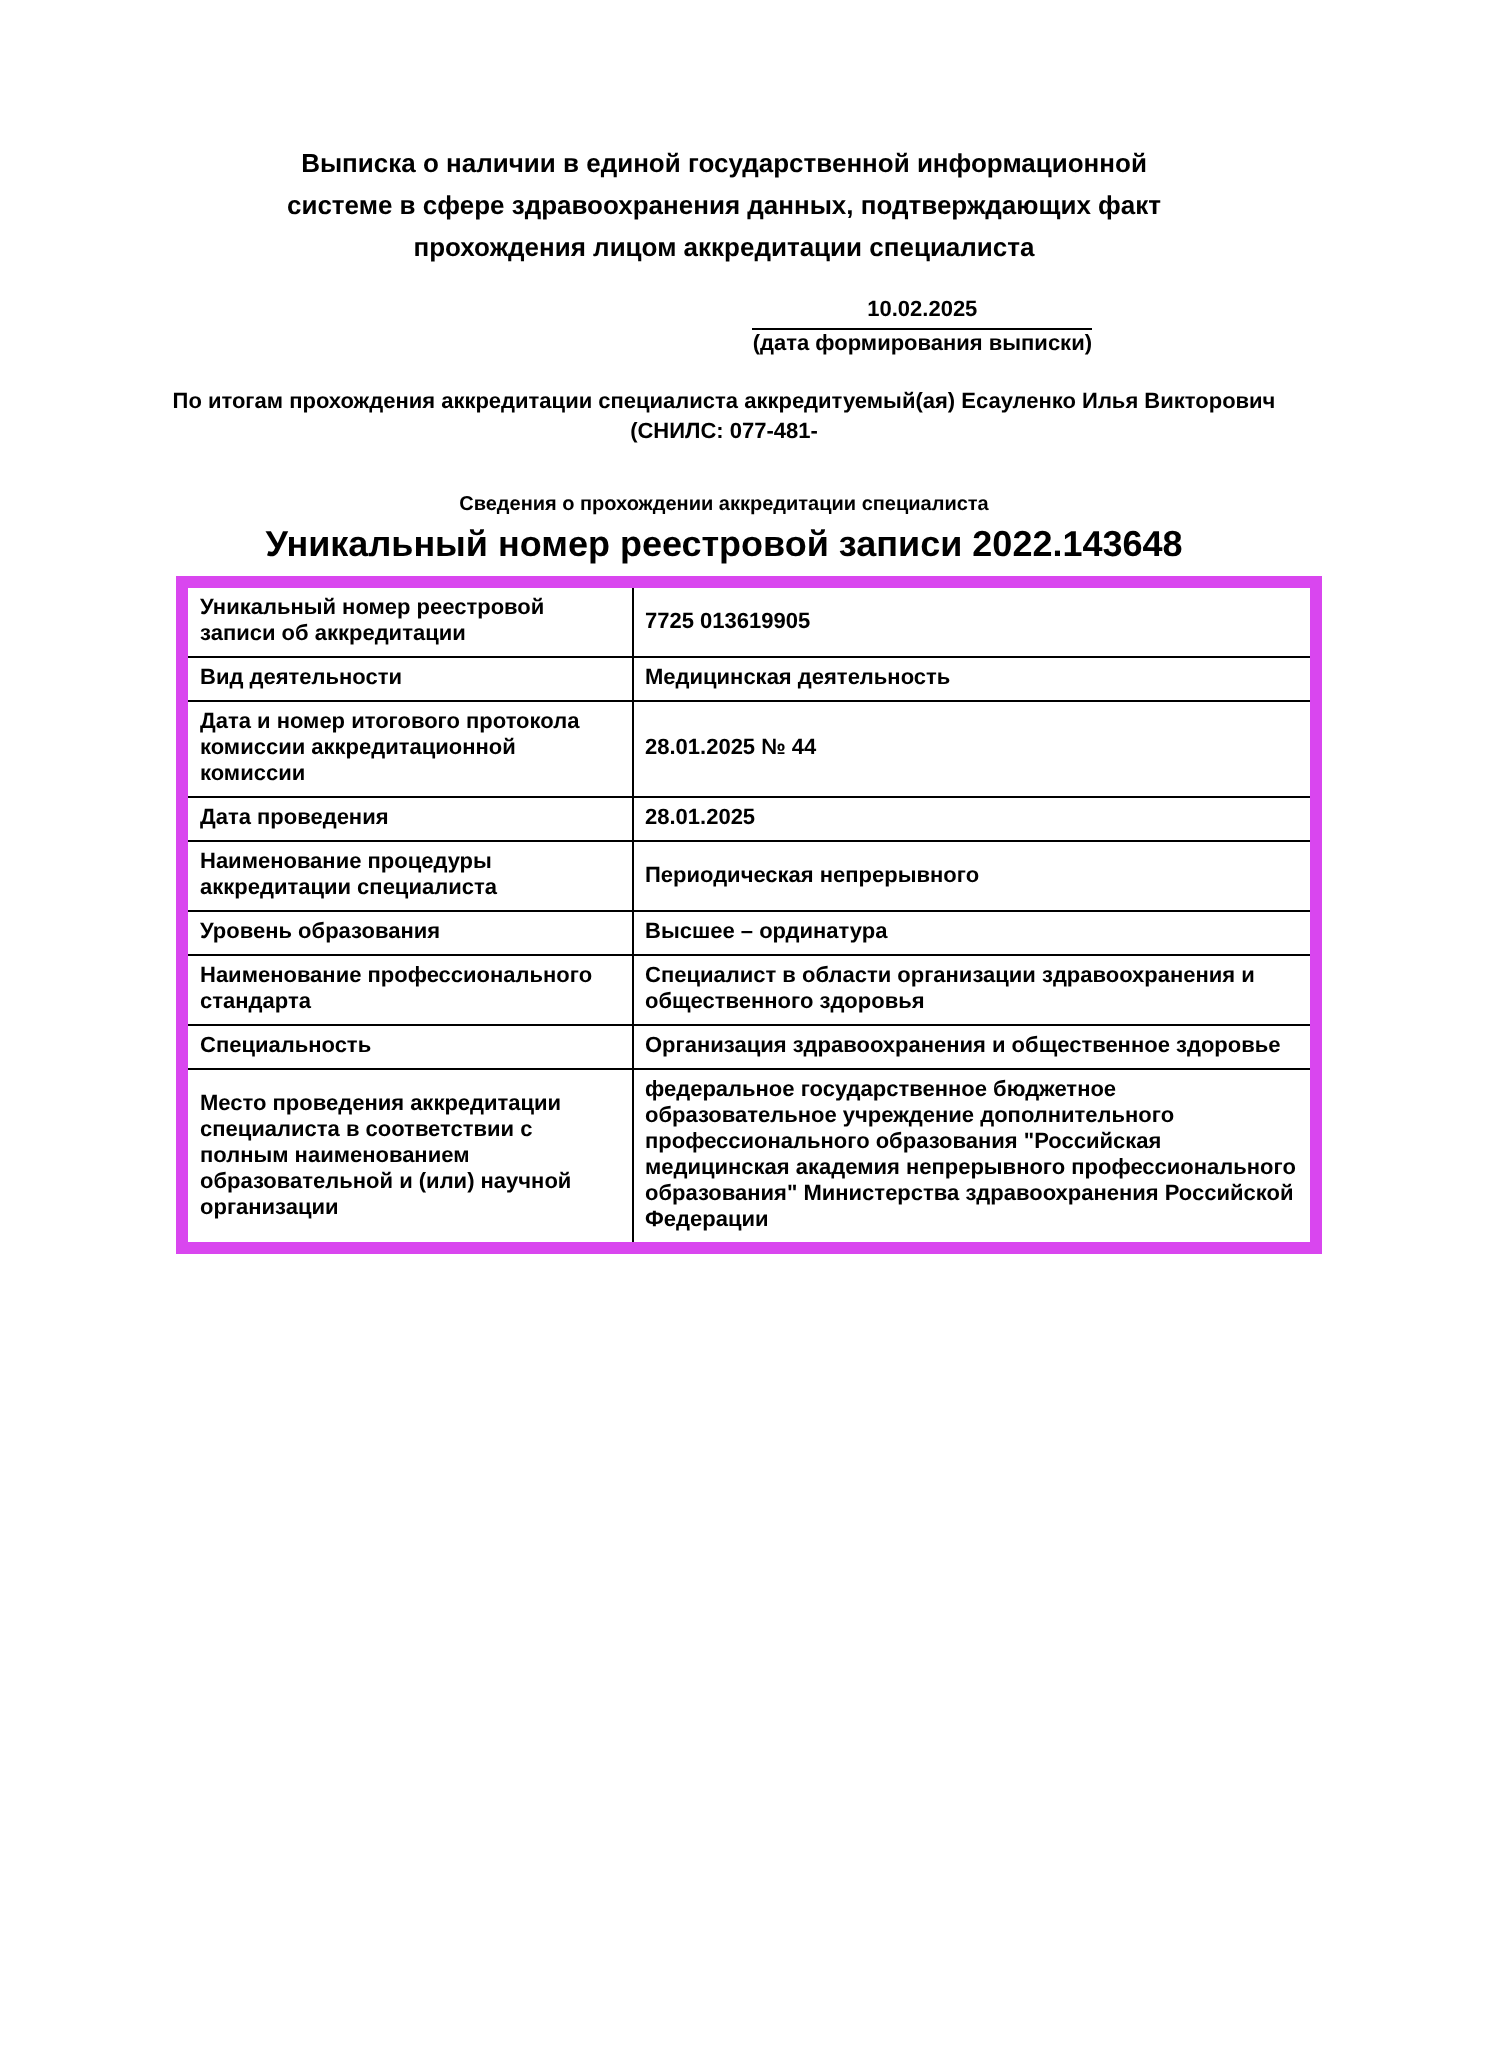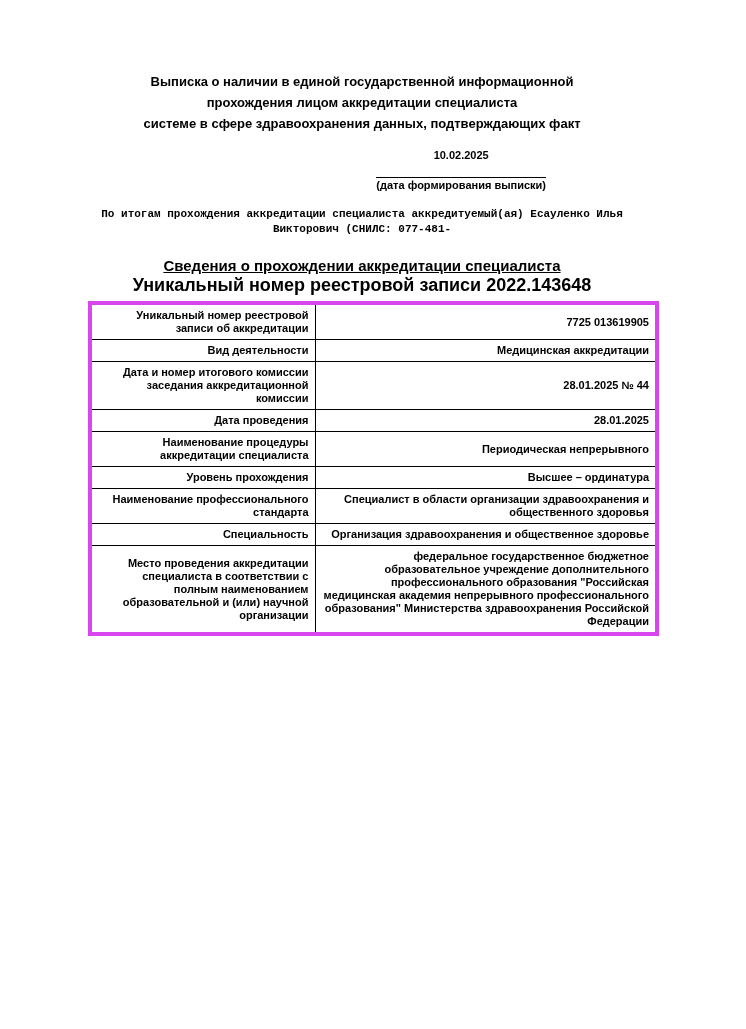--- a/index.html
+++ b/index.html
@@ -29,81 +29,78 @@
   .date-block {
     width: fit-content;
     min-width: 156px;
     margin: 15px 178px 0 auto;
     text-align: center;
     font-size: 11px;
     line-height: 13px;
   }
   .date-block .date-value {
     display: block;
-    padding-bottom: 15px;
+    padding-bottom: 2px;
     border-bottom: 1.5px solid #000000;
   }
   .date-block .date-caption {
     display: block;
     padding-top: 1px;
     white-space: nowrap;
   }
 
   .summary {
     margin: 15px auto 0 auto;
     width: 570px;
     text-align: center;
     font-size: 11px;
     line-height: 15px;
-    font-family: Liberation Mono, monospace;
   }
   .summary .line { display: block; }
 
   .section-heading {
     margin-top: 22px;
     text-align: center;
-    font-size: 15px;
+    font-size: 10px;
     line-height: 13px;
-    text-decoration: underline;
   }
   .registry-heading {
     margin-top: 5px;
     text-align: center;
     font-size: 18px;
     line-height: 16px;
   }
 
   table.acc-table {
     margin: 8px 0 0 88px;
     width: 567px;
     table-layout: fixed;
     border-collapse: collapse;
-    border: 4px solid #d946ef;
-    text-align: right;
+    border: 6px solid #d946ef;
   }
   table.acc-table col.c1 { width: 225px; }
   table.acc-table col.c2 { width: 342px; }
   table.acc-table td {
     border: 1px solid #000000;
     vertical-align: middle;
     padding: 4px 6px;
     font-size: 11px;
     line-height: 13px;
     word-wrap: break-word;
   }
 </style>
 </head>
 <body>
 
 <div class="page">
 
   <div class="doc-title">
     <span class="line">Выписка о наличии в единой государственной информационной</span>
+    <span class="line">системе в сфере здравоохранения данных, подтверждающих факт</span>
     <span class="line">прохождения лицом аккредитации специалиста</span>
-    <span class="line">системе в сфере здравоохранения данных, подтверждающих факт</span>
   </div>
 
   <div class="date-block">
     <span class="date-value">10.02.2025</span>
     <span class="date-caption">(дата формирования выписки)</span>
   </div>
 
   <div class="summary">
     <span class="line">По итогам прохождения аккредитации специалиста аккредитуемый(ая) Есауленко Илья Викторович (СНИЛС: 077-481-</span>
   </div>
@@ -117,36 +114,36 @@
         <col class="c1">
         <col class="c2">
       </colgroup>
     <tbody>
       <tr>
         <td>Уникальный номер реестровой записи об аккредитации</td>
         <td>7725 013619905</td>
       </tr>
       <tr>
         <td>Вид деятельности</td>
-        <td>Медицинская аккредитации</td>
+        <td>Медицинская деятельность</td>
       </tr>
       <tr>
-        <td>Дата и номер итогового комиссии заседания аккредитационной комиссии</td>
+        <td>Дата и номер итогового протокола комиссии аккредитационной комиссии</td>
         <td>28.01.2025 № 44</td>
       </tr>
       <tr>
         <td>Дата проведения</td>
         <td>28.01.2025</td>
       </tr>
       <tr>
         <td>Наименование процедуры аккредитации специалиста</td>
         <td>Периодическая непрерывного</td>
       </tr>
       <tr>
-        <td>Уровень прохождения</td>
+        <td>Уровень образования</td>
         <td>Высшее – ординатура</td>
       </tr>
       <tr>
         <td>Наименование профессионального стандарта</td>
         <td>Специалист в области организации здравоохранения и общественного здоровья</td>
       </tr>
       <tr>
         <td>Специальность</td>
         <td>Организация здравоохранения и общественное здоровье</td>
       </tr>

